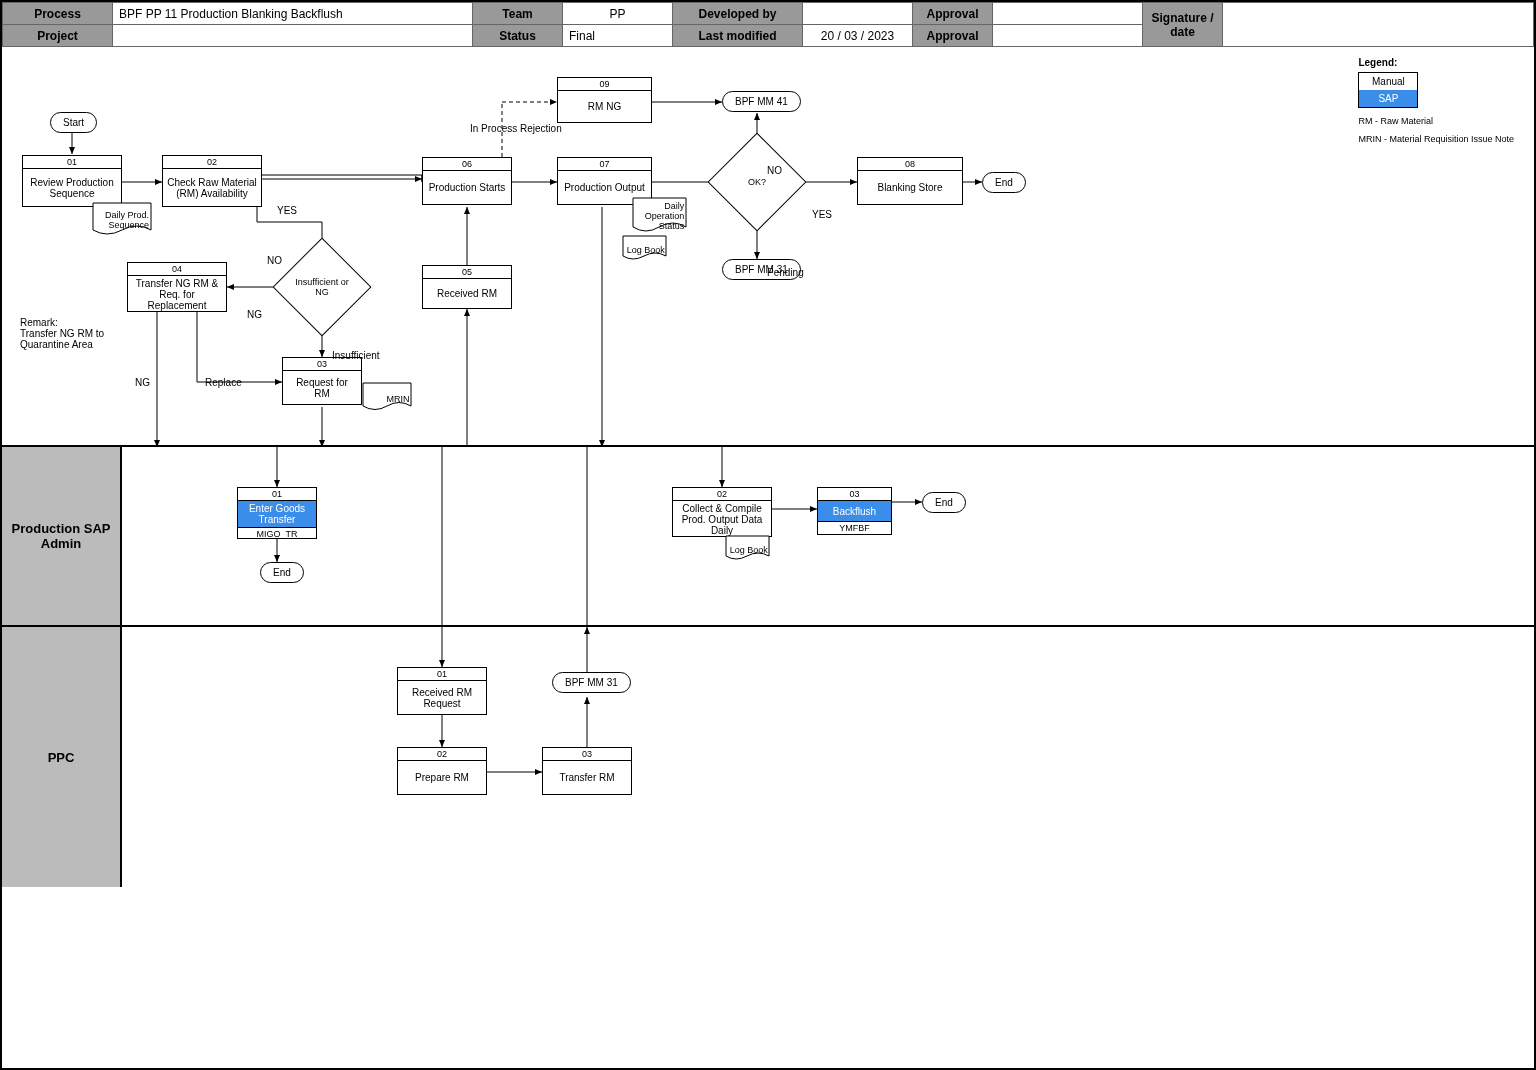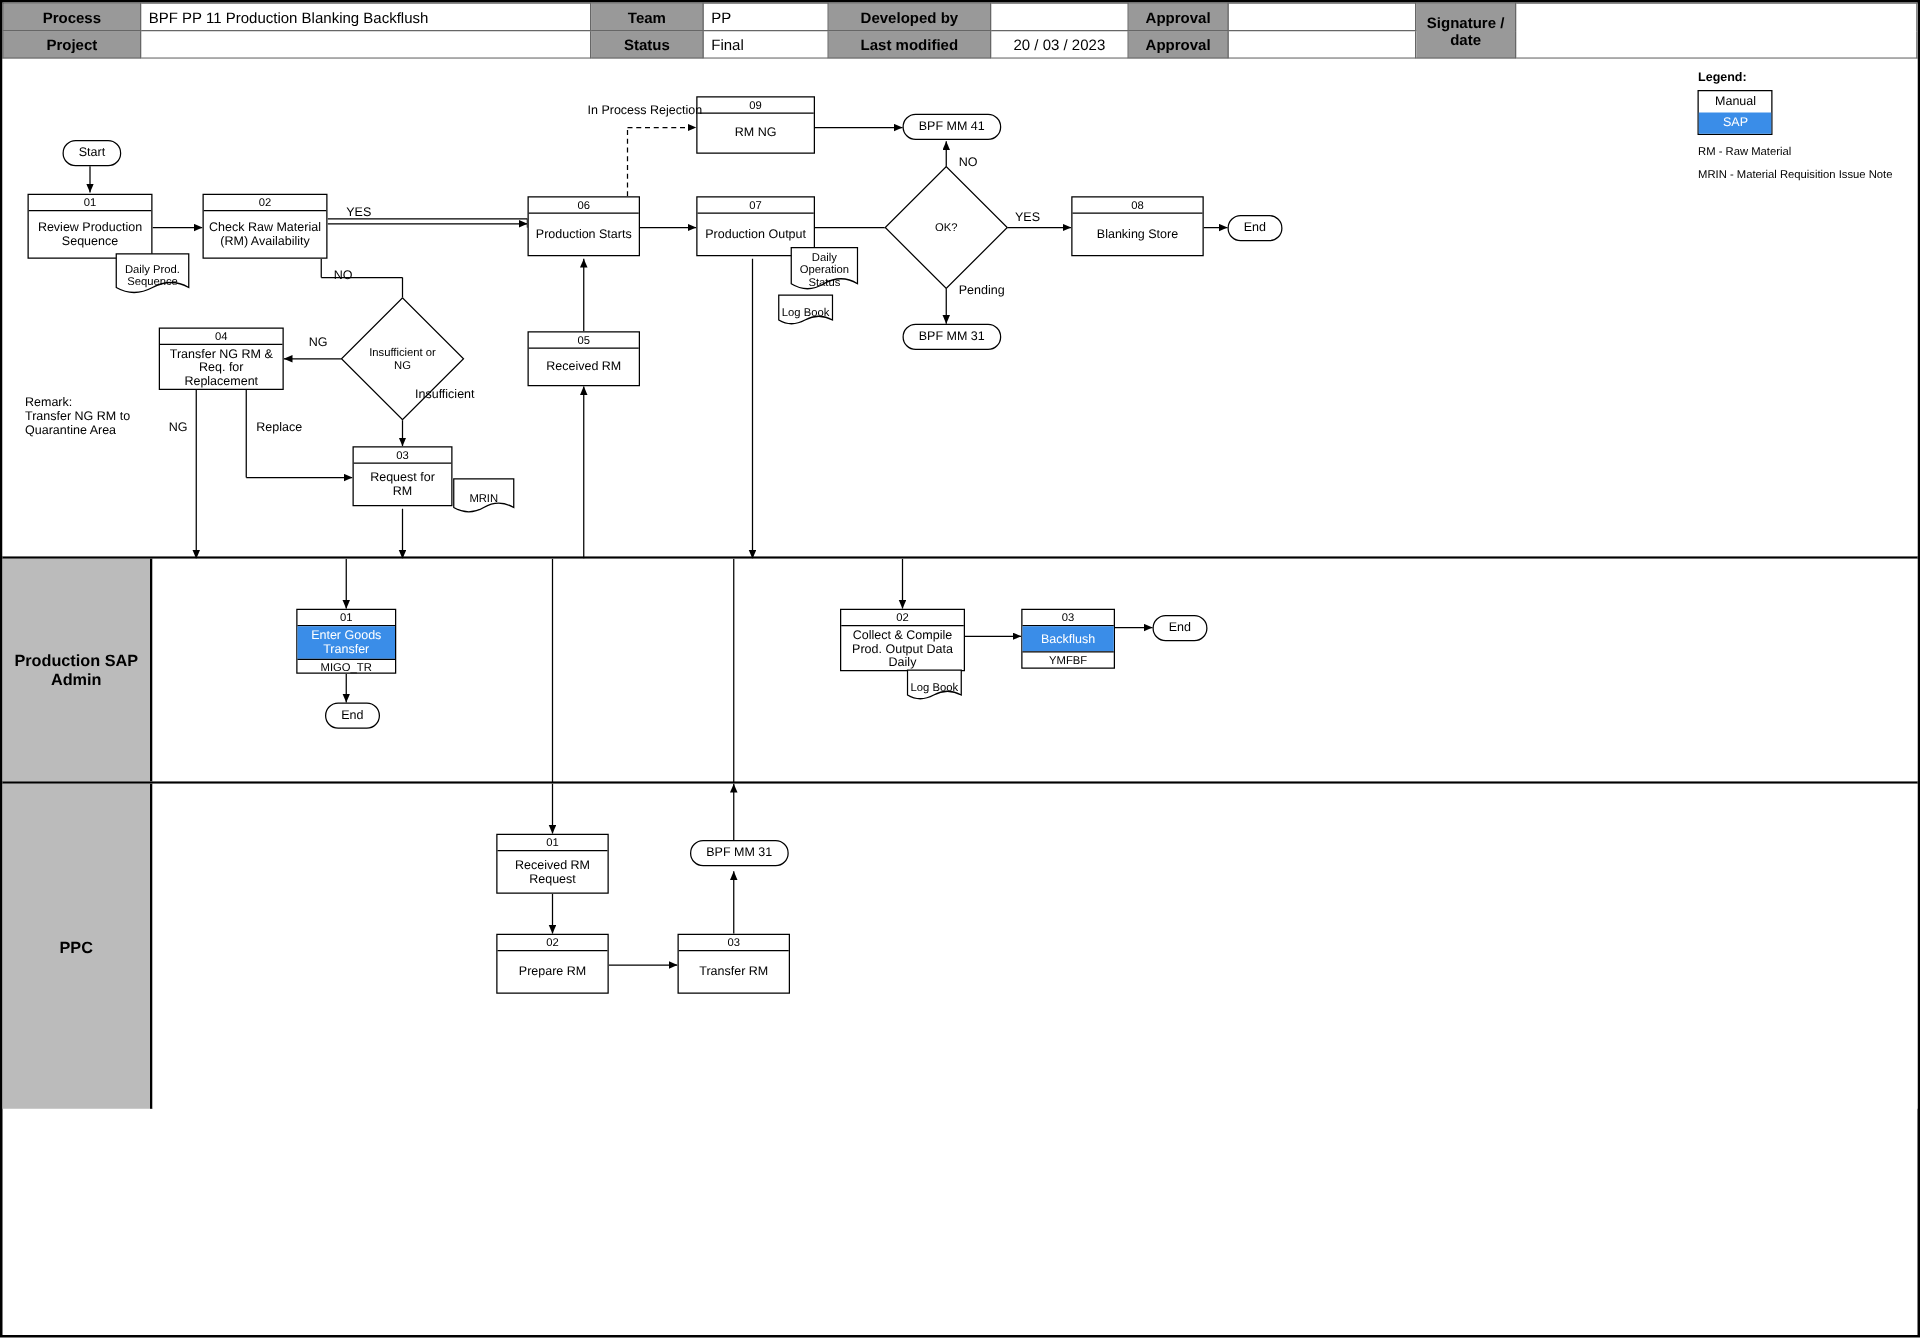--- a/index.html
+++ b/index.html
@@ -32,23 +32,23 @@
 .sap { background: #3a8de8; color: #fff; }
 
 .terminator { position: absolute; border: 1px solid #000; border-radius: 14px; background: #fff; font-size: 10px; display: flex; align-items: center; justify-content: center; padding: 4px 12px; }
 
 .diamond { position: absolute; width: 70px; height: 70px; }
 .diamond-inner { width: 100%; height: 100%; border: 1px solid #000; background: #fff; transform: rotate(45deg); }
 .diamond-text { position: absolute; top: 50%; left: 50%; transform: translate(-50%, -50%); font-size: 9px; text-align: center; width: 60px; }
 
 .doc { position: absolute; }
 .doc svg { display: block; }
-.doc-text { position: absolute; top: 50%; left: 50%; transform: translate(-50%, -55%); font-size: 9px; text-align: center; width: 90%; }
-
-.edge-label { position: absolute; font-size: 10px; }
+.doc-text { position: absolute; top: 50%; left: 50%; transform: translate(-50%, -55%); font-size: 9px; text-align: right; width: 90%; }
+
+.edge-label { position: absolute; font-size: 10px; margin-top: 40px; }
 .remark { position: absolute; font-size: 10px; }
 
 .legend { position: absolute; right: 20px; top: 10px; font-size: 10px; }
 .legend-title { font-weight: bold; margin-bottom: 4px; }
 .legend-box { border: 1px solid #000; width: 60px; }
 .legend-row { text-align: center; padding: 3px 0; font-size: 10px; }
 .legend-sap { background: #3a8de8; color: #fff; }
 .legend-note { margin-top: 8px; font-size: 9px; }
 
 svg.flowsvg { position: absolute; top: 0; left: 0; pointer-events: none; }
@@ -57,21 +57,21 @@
 <body>
 
 <div class="container">
 
   <table class="meta-table">
     <tbody>
         <tr>
       <td class="meta-label" style="width:110px">Process</td>
       <td class="meta-value" style="width:360px">BPF PP 11 Production Blanking Backflush</td>
       <td class="meta-label" style="width:90px">Team</td>
-      <td class="meta-value" style="width:100px;">PP</td>
+      <td class="meta-value" style="width:110px;text-align:center">PP</td>
       <td class="meta-label" style="width:130px">Developed by</td>
       <td class="meta-value" style="width:110px"></td>
       <td class="meta-label" style="width:80px">Approval</td>
       <td class="meta-value" style="width:150px"></td>
       <td class="meta-label" rowspan="2" style="width:80px">Signature / date</td>
       <td class="meta-value" rowspan="2"></td>
     </tr>
     <tr>
       <td class="meta-label">Project</td>
       <td class="meta-value"></td>

